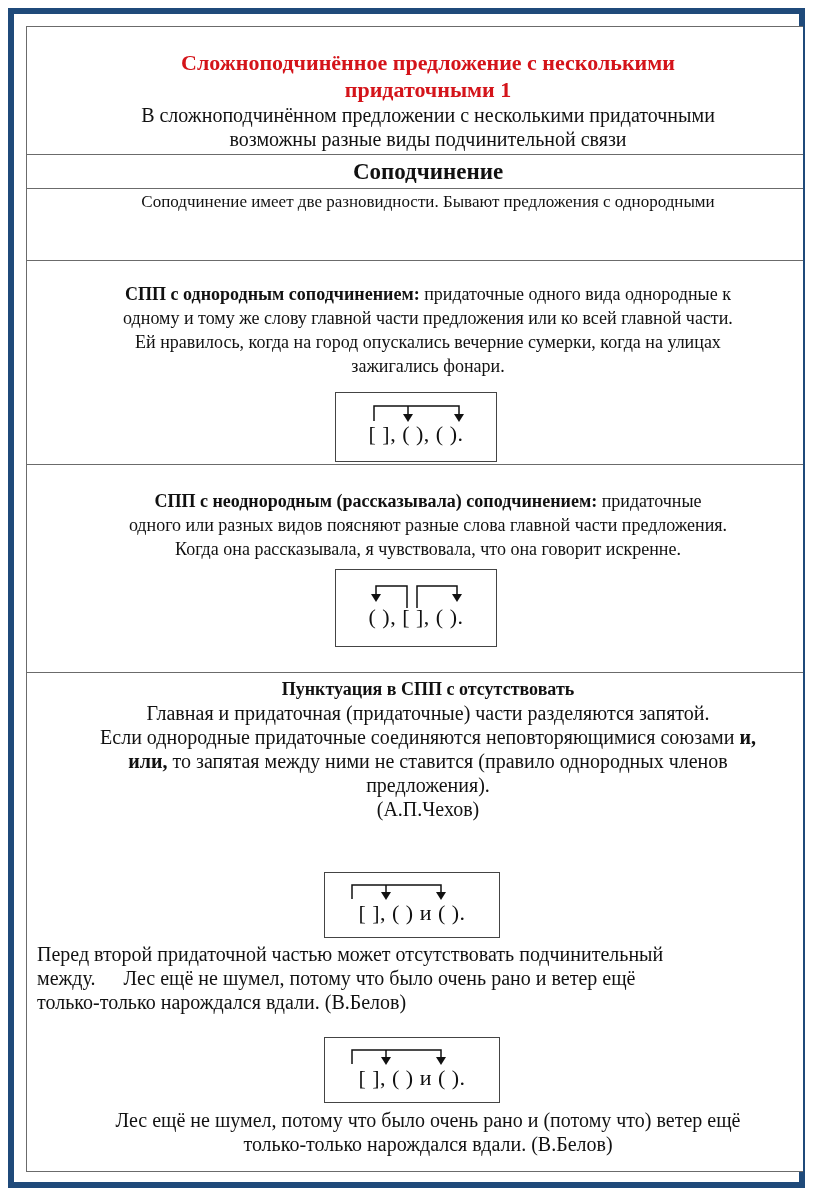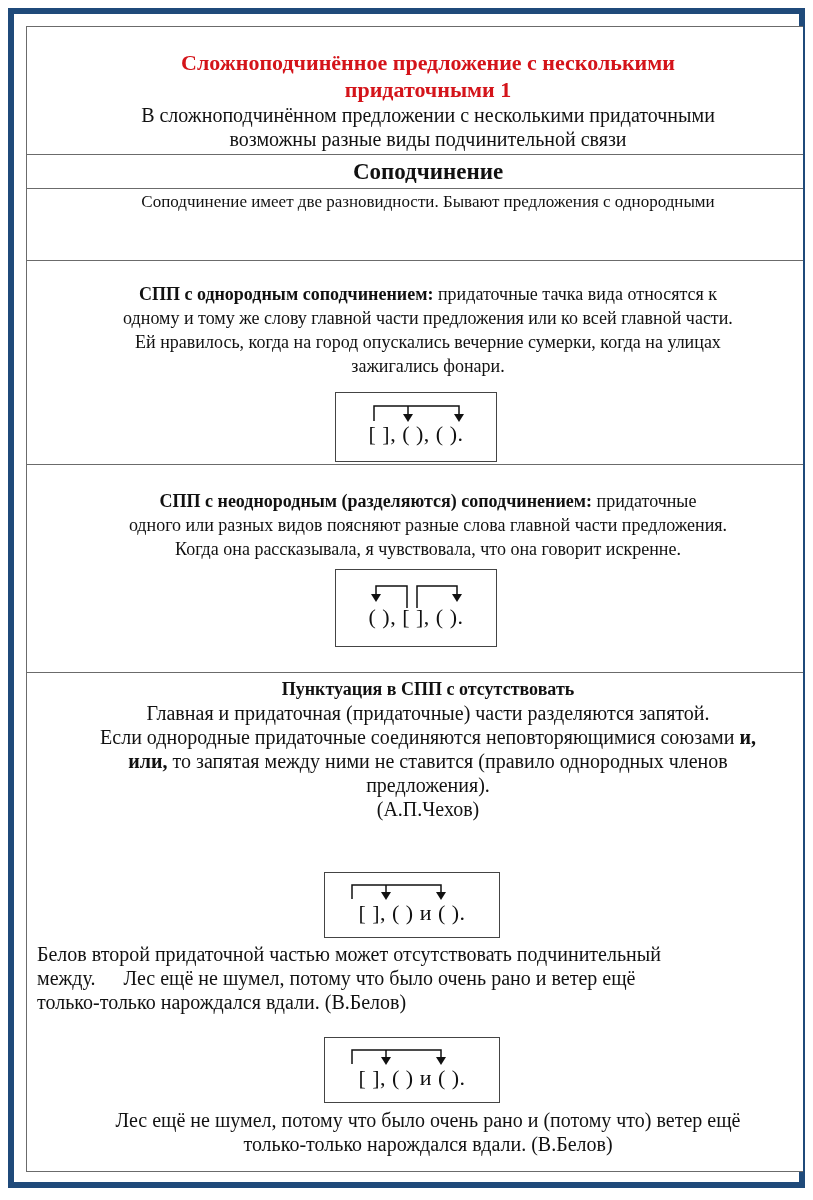--- a/index.html
+++ b/index.html
@@ -43,40 +43,40 @@
     </div>
     <div class="div" style="top:161px;"></div>
 
     <div class="sec" style="top:163px;">
       <p class="t17">Соподчинение имеет две разновидности. Бывают предложения с однородными</p>
     </div>
     <div class="div" style="top:233px;"></div>
 
     <div class="sec" style="top:255px;">
       <p class="t18">
-        <span class="b">СПП с однородным соподчинением:</span><span> придаточные тачка вида относятся к</span>
+        <span class="b">СПП с однородным соподчинением:</span><span> придаточные одного вида однородные к</span>
       </p>
       <p class="t18">одному и тому же слову главной части предложения или ко всей главной части.</p>
       <p class="t18 i">Ей нравилось, когда на город опускались вечерние сумерки, когда на улицах</p>
       <p class="t18 i">зажигались фонари.</p>
     </div>
     <div class="scheme" style="left:308px; top:365px; width:160px; height:68px;">
       <svg width="160" height="68">
         <polyline points="38,28 38,13 123,13 123,22" fill="none" stroke="#111" stroke-width="1.5"></polyline>
         <line x1="72" y1="13" x2="72" y2="22" stroke="#111" stroke-width="1.5"></line>
         <polygon points="67,21 77,21 72,29" fill="#111"></polygon>
         <polygon points="118,21 128,21 123,29" fill="#111"></polygon>
       </svg>
       <div class="formula" style="top:28px;">[   ], (   ), (   ).</div>
     </div>
     <div class="div" style="top:437px;"></div>
 
     <div class="sec" style="top:462px;">
       <p class="t18">
-        <span class="b">СПП с неоднородным (разделяются) соподчинением:</span><span> придаточные</span>
+        <span class="b">СПП с неоднородным (рассказывала) соподчинением:</span><span> придаточные</span>
       </p>
       <p class="t18">одного или разных видов поясняют разные слова главной части предложения.</p>
       <p class="t18 i">Когда она рассказывала, я чувствовала, что она говорит искренне.</p>
     </div>
     <div class="scheme" style="left:308px; top:542px; width:160px; height:76px;">
       <svg width="160" height="76">
         <polyline points="71,38 71,16 40,16 40,25" fill="none" stroke="#111" stroke-width="1.5"></polyline>
         <polygon points="35,24 45,24 40,32" fill="#111"></polygon>
         <polyline points="81,38 81,16 121,16 121,25" fill="none" stroke="#111" stroke-width="1.5"></polyline>
         <polygon points="116,24 126,24 121,32" fill="#111"></polygon>
@@ -101,21 +101,21 @@
       <svg width="174" height="64">
         <polyline points="27,26 27,12 116,12 116,20" fill="none" stroke="#111" stroke-width="1.5"></polyline>
         <line x1="61" y1="12" x2="61" y2="20" stroke="#111" stroke-width="1.5"></line>
         <polygon points="56,19 66,19 61,27" fill="#111"></polygon>
         <polygon points="111,19 121,19 116,27" fill="#111"></polygon>
       </svg>
       <div class="formula" style="top:27px;">[   ], (   ) и (   ).</div>
     </div>
 
     <div style="position:absolute; left:10px; top:915px; width:760px; text-align:left;">
-      <p class="t19">Белов второй придаточной частью может отсутствовать подчинительный</p>
+      <p class="t19">Перед второй придаточной частью может отсутствовать подчинительный</p>
       <p class="t19">
         <span>между.</span><span style="display:inline-block; width:28px;"></span><span class="i">Лес ещё не шумел, потому что было очень рано и ветер ещё</span>
       </p>
       <p class="t19 i">только-только нарождался вдали. (В.Белов)</p>
     </div>
 
     <div class="scheme" style="left:297px; top:1010px; width:174px; height:64px;">
       <svg width="174" height="64">
         <polyline points="27,26 27,12 116,12 116,20" fill="none" stroke="#111" stroke-width="1.5"></polyline>
         <line x1="61" y1="12" x2="61" y2="20" stroke="#111" stroke-width="1.5"></line>

